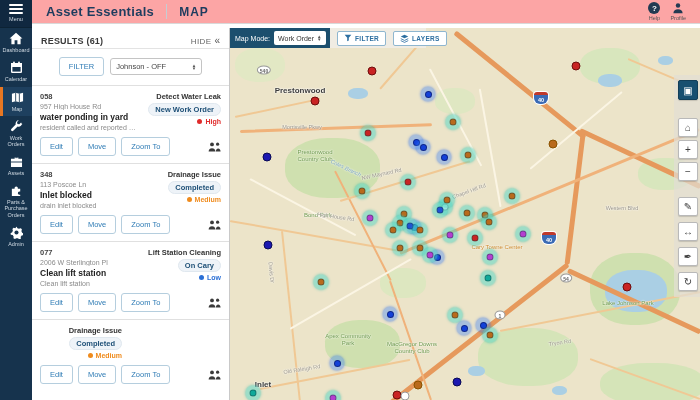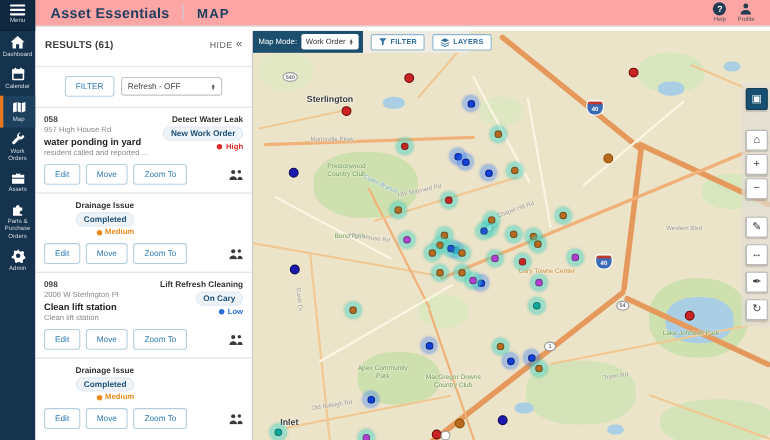--- a/index.html
+++ b/index.html
@@ -26,21 +26,21 @@
   #topbar-right { margin-left:auto; display:flex; gap:10px; margin-right:14px; }
   .top-ic { display:flex; flex-direction:column; align-items:center; cursor:pointer; }
   .top-ic .lbl { font-size:5.5px; color:#555; margin-top:1px; }
   .help-circle { width:12px; height:12px; border-radius:50%; background:#223a52; color:#fff;
     font-size:8px; font-weight:bold; display:flex; align-items:center; justify-content:center; }
 
   
   #results { position:absolute; left:32px; top:28px; width:198px; height:372px; background:#fff;
     border-right:1px solid #c9c9c9; z-index:20; overflow:hidden; }
   #results-head { display:flex; align-items:center; justify-content:space-between;
-    padding:8px 9px 14px 9px; border-bottom:1px solid #e3e3e3; }
+    padding:8px 9px 2px 9px; border-bottom:1px solid #e3e3e3; }
   #results-title { font-size:9px; font-weight:bold; color:#3a3a3a; letter-spacing:.2px; }
   #hide-ctl { display:flex; align-items:center; gap:3px; cursor:pointer; }
   #hide-ctl .t { font-size:8px; color:#666; letter-spacing:.4px; }
   #hide-ctl .c { font-size:10px; color:#555; line-height:8px; }
   #refresh-row { display:flex; align-items:center; justify-content:center; gap:6px; padding:8px 6px 9px 6px; }
   .btn { background:#fff; border:1px solid #b5cede; color:#2f7cb5; border-radius:3px;
     font-size:7.5px; padding:4px 9px; cursor:pointer; white-space:nowrap; }
   #refresh-select { display:flex; align-items:center; justify-content:space-between; width:92px;
     border:1px solid #c4c4c4; border-radius:3px; background:#fff; padding:3px 5px; cursor:pointer; }
   #refresh-select .v { font-size:7.5px; color:#444; }
@@ -198,21 +198,21 @@
   <div id="results-head">
     <span id="results-title">RESULTS (61)</span>
     <span id="hide-ctl">
       <span class="t">HIDE</span>
       <span class="c">«</span>
     </span>
   </div>
   <div id="refresh-row">
     <button class="btn">FILTER</button>
     <div id="refresh-select">
-      <span class="v">Refresh - OFF</span>
+      <span class="v">Johnson - OFF</span>
       <span class="updown">
           <span>▲</span>
           <span>▼</span>
         </span>
     </div>
   </div>
   <div id="card-list">
   <article class="card">
     <div class="card-grid">
       <div class="cg-l">
@@ -238,20 +238,26 @@
         <circle cx="4" cy="2.4" r="1.9" fill="#3a3a3a"></circle>
             <path d="M0.6 9.6c0-2.3 1.6-3.4 3.4-3.4s3.4 1.1 3.4 3.4z" fill="#3a3a3a"></path>
         <circle cx="9.6" cy="2.2" r="1.6" fill="#3a3a3a"></circle>
             <path d="M7.8 9.6c.2-2 1-3 2.4-3 1.2 0 2.2.9 2.4 3z" fill="#3a3a3a"></path>
       </svg>
     </div>
   </article>
 
   <article class="card">
     <div class="card-grid">
+      <div class="cg-l">
+        <div class="c-id">348</div>
+        <div class="c-addr">113 Poscoe Ln</div>
+        <div class="c-title">Inlet blocked</div>
+        <div class="c-desc">drain inlet blocked</div>
+      </div>
       <div class="cg-r">
         <div class="c-type">Drainage Issue</div>
         <div class="c-status">Completed</div>
         <div class="c-prio" style="color: rgb(239, 139, 29);">
           <span class="dot" style="background: rgb(239, 139, 29);"></span>
           <span>Medium</span>
         </div>
       </div>
     </div>
     <div class="card-actions">
@@ -263,27 +269,27 @@
             <path d="M0.6 9.6c0-2.3 1.6-3.4 3.4-3.4s3.4 1.1 3.4 3.4z" fill="#3a3a3a"></path>
         <circle cx="9.6" cy="2.2" r="1.6" fill="#3a3a3a"></circle>
             <path d="M7.8 9.6c.2-2 1-3 2.4-3 1.2 0 2.2.9 2.4 3z" fill="#3a3a3a"></path>
       </svg>
     </div>
   </article>
 
   <article class="card">
     <div class="card-grid">
       <div class="cg-l">
-        <div class="c-id">098</div>
+        <div class="c-id">077</div>
         <div class="c-addr">2006 W Sterlington Pl</div>
         <div class="c-title">Clean lift station</div>
         <div class="c-desc">Clean lift station</div>
       </div>
       <div class="cg-r">
-        <div class="c-type">Lift Refresh Cleaning</div>
+        <div class="c-type">Lift Station Cleaning</div>
         <div class="c-status">On Cary</div>
         <div class="c-prio" style="color: rgb(42, 111, 214);">
           <span class="dot" style="background: rgb(42, 111, 214);"></span>
           <span>Low</span>
         </div>
       </div>
     </div>
     <div class="card-actions">
       <button class="btn">Edit</button>
       <button class="btn">Move</button>
@@ -362,21 +368,21 @@
       <div class="road" style="left: 398px; top: 30px; width: 76px; height: 2px; background: rgb(240, 200, 148); transform: rotate(23deg);"></div>
       <div class="road" style="left: 30px; top: 360px; width: 153px; height: 2px; background: rgb(240, 200, 148); transform: rotate(-11deg);"></div>
       <div class="road" style="left: 360px; top: 330px; width: 117px; height: 2px; background: rgb(240, 200, 148); transform: rotate(20deg);"></div>
       <div class="road" style="left: 20px; top: 150px; width: 120px; height: 1.5px; background: rgb(251, 245, 228); transform: rotate(28deg);"></div>
       <div class="road" style="left: 200px; top: 40px; width: 110px; height: 1.5px; background: rgb(251, 245, 228); transform: rotate(62deg);"></div>
       <div class="road" style="left: 60px; top: 300px; width: 140px; height: 1.5px; background: rgb(251, 245, 228); transform: rotate(-30deg);"></div>
       <div class="road" style="left: 250px; top: 60px; width: 120px; height: 1.5px; background: rgb(251, 245, 228); transform: rotate(80deg);"></div>
       <div class="road" style="left: 300px; top: 140px; width: 120px; height: 1.5px; background: rgb(251, 245, 228); transform: rotate(-40deg);"></div>
     </div>
   <div id="map-labels">
-      <div class="maplabel city" style="left: 70px; top: 62px;">Sterlington</div>
+      <div class="maplabel city" style="left: 70px; top: 62px;">Prestonwood</div>
       <div class="maplabel city" style="left: 33px; top: 356px;">Inlet</div>
       <div class="maplabel park" style="left: 85px; top: 128px;">Prestonwood Country Club</div>
       <div class="maplabel park" style="left: 88px; top: 188px;">Bond Park</div>
       <div class="maplabel park" style="left: 118px; top: 312px;">Apex Community Park</div>
       <div class="maplabel park" style="left: 182px; top: 320px;">MacGregor Downs Country Club</div>
       <div class="maplabel park" style="left: 398px; top: 276px;">Lake Johnson Park</div>
       <div class="maplabel road" style="left: 72px; top: 99px;">Morrisville Pkwy</div>
       <div class="maplabel road" style="left: 240px; top: 169px; transform: translate(-50%, -50%) rotate(-20deg);">Chapel Hill Rd</div>
       <div class="maplabel road" style="left: 106px; top: 186px; transform: translate(-50%, -50%) rotate(8deg);">High House Rd</div>
       <div class="maplabel road" style="left: 152px; top: 150px; transform: translate(-50%, -50%) rotate(-12deg);">NW Maynard Rd</div>

